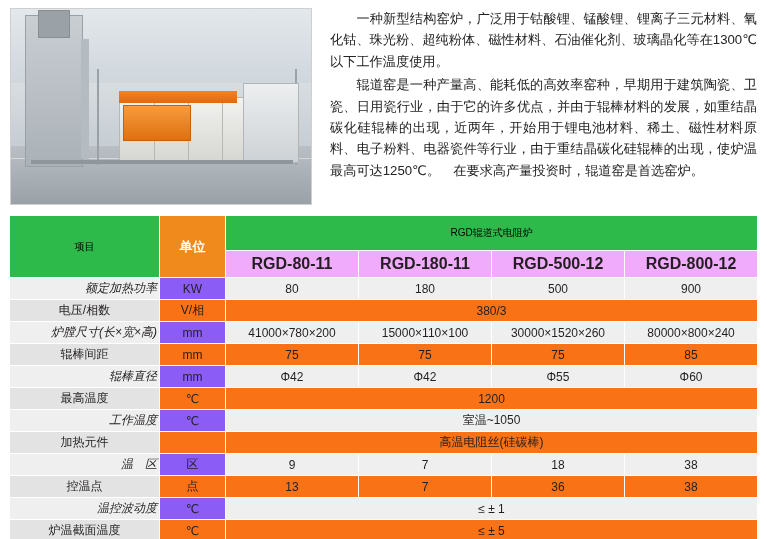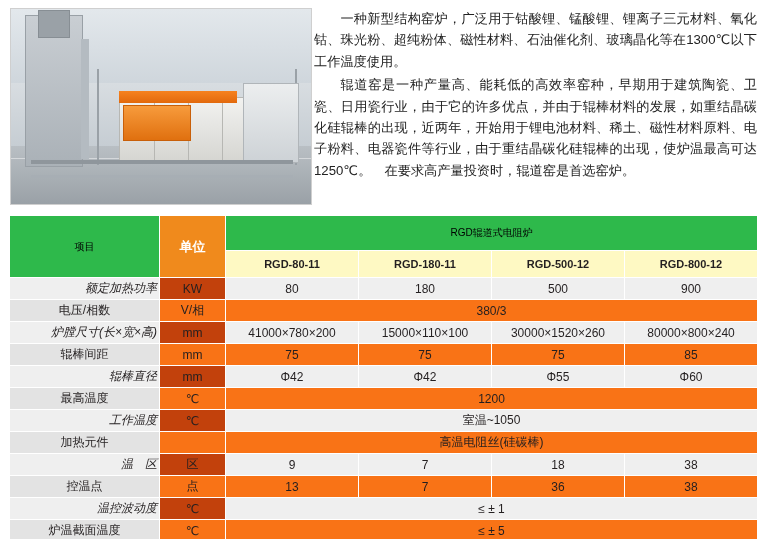--- a/index.html
+++ b/index.html
@@ -14,21 +14,21 @@
 
   
   .top{display:flex;padding:8px 10px 0 10px;box-sizing:border-box;}
   .photo{
     width:300px;height:195px;flex:0 0 300px;
     border:1px solid #cfcfcf;
     position:relative;overflow:hidden;
     background:linear-gradient(#d7dde2,#c3cbd2);
   }
   .intro{
-    flex:1;padding-left:2px;
+    flex:1;padding-left:18px;
     font-size:13.2px;line-height:1.62;
     text-align:justify;
     color:#222;
   }
   .intro p{margin:0 0 2px 0;text-indent:2em;}
 
   
   .ph-sky{position:absolute;left:0;top:0;right:0;height:74px;background:linear-gradient(#e3e8ec,#cfd6dc);}
   .ph-floor{position:absolute;left:0;bottom:0;right:0;height:58px;background:linear-gradient(#b9bfc4,#9aa1a7);}
   .ph-floor:after{content:"";position:absolute;left:0;top:12px;width:100%;height:1px;background:rgba(255,255,255,.45);}
@@ -83,23 +83,23 @@
     border:1px solid #ffffff;
     text-align:center;
     vertical-align:middle;
     padding:2px 2px;
     height:17px;
     font-weight:normal;
     color:#231f20;
   }
   .h-green{background:#2eb94b;color:#000000;font-size:10px;font-weight:normal;height:30px;}
   .h-orange{background:#f08a1c;color:#fff;font-size:13px;font-weight:bold;height:30px;text-align:center;}
-  .h-grey{background:#fef9c3;color:#231f20;font-size:11px;font-weight:bold;height:22px;}
+  .h-grey{background:#f0abfc;color:#231f20;font-size:16px;font-weight:bold;height:22px;}
   .c-lab{background:#efefef;text-align:right;font-style:italic;}
-  .c-unit{background:#c2410c;text-align:center;}
+  .c-unit{background:#8b5cf6;text-align:center;}
   .c-val{background:#efefef;}
   .c-alt{background:#f97316;}
   .c-lab-alt{background:#e3e3e3;}
   .col1{width:150px;}
   .col2{width:66px;}
   .col3,.col4,.col5,.col6{width:133px;}
 </style>
 </head>
 <body>
 

